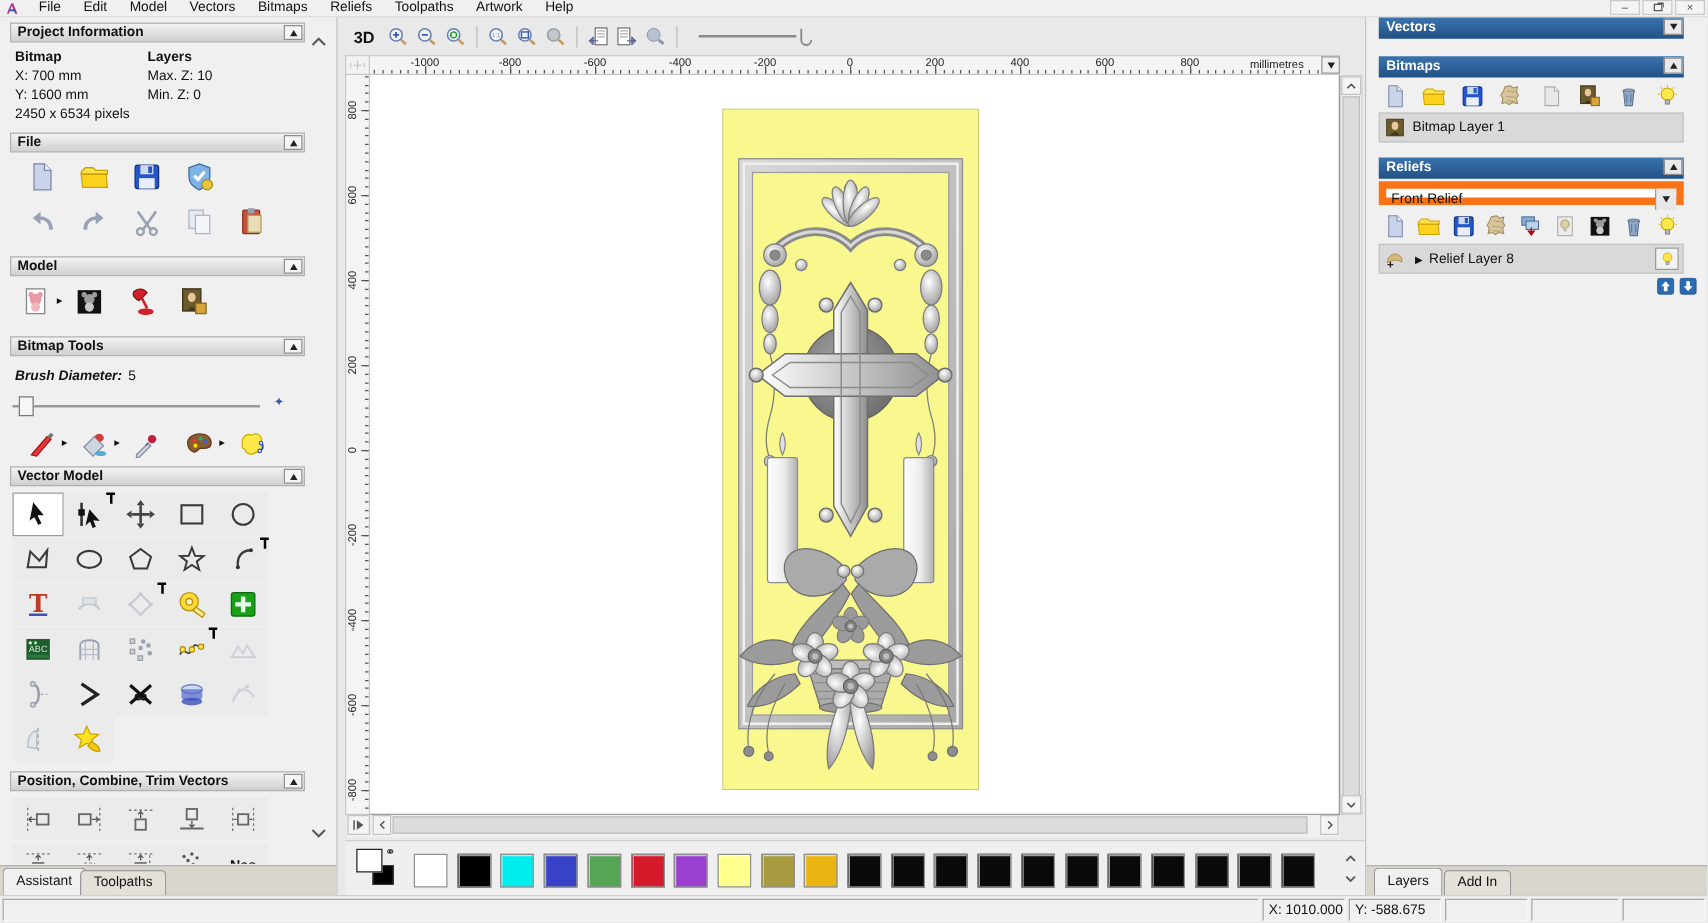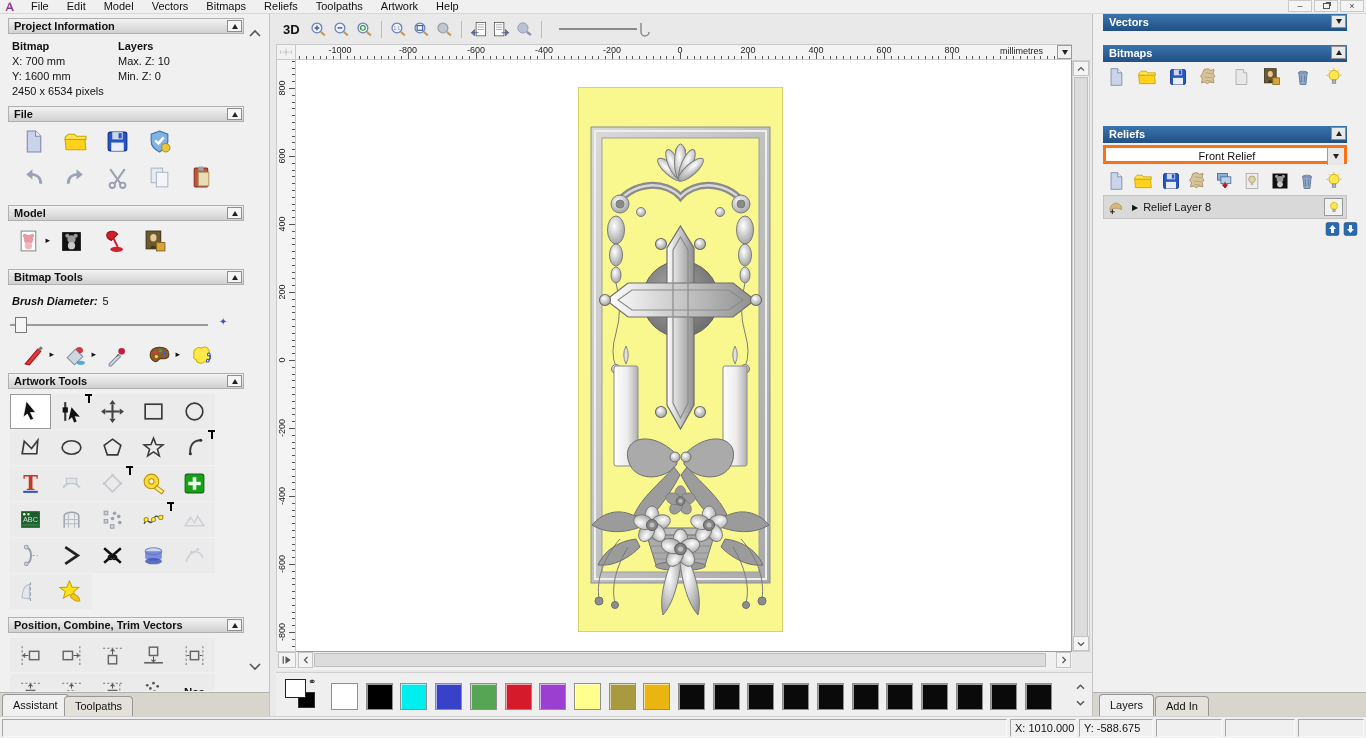--- a/index.html
+++ b/index.html
@@ -126,21 +126,21 @@
   .layer-row { position:absolute; left:10px; width:244px; height:24px; background:#d9d9d9;
     border:1px solid #c2c2c2; font-size:11px; color:#111; display:flex; align-items:center; }
   .layer-row .thumb { width:16px; height:16px; margin:0 6px 0 4px; }
   .layer-row .exp { font-size:8px; margin:0 5px 0 2px; color:#111; }
   .bulb-btn { position:absolute; right:3px; top:2px; width:19px; height:18px; background:#f2f2f2;
     border:1px solid #9a9a9a; display:flex; align-items:center; justify-content:center; }
   .bulb-btn svg { width:14px; height:14px; }
   .ud-btn { position:absolute; top:208px; width:15px; height:14px; }
   .ud-btn svg { width:15px; height:14px; }
   #combo { position:absolute; left:10px; top:131px; width:244px; height:19px; background:#fff;
-    border:3px solid #f97316; font-size:11px; line-height:17px; padding-left:4px; color:#111;text-align:center; }
+    border:6px solid #f97316; font-size:11px; line-height:17px; padding-left:4px; color:#111; }
   #combo .drop { position:absolute; right:0; top:0; width:17px; height:17px; background:#e8e8e8;
     border-left:1px solid #9a9a9a; display:flex; align-items:center; justify-content:center; }
 
   
   #statusbar { position:absolute; left:0; top:716px; width:1366px; height:22px; background:#f0f0f0;
     border-top:1px solid #d0d0d0; display:flex; align-items:center; padding:0 2px; gap:3px; }
   .scell { height:18px; border:1px solid; border-color:#a6a6a6 #f8f8f8 #f8f8f8 #a6a6a6;
     font-size:11px; line-height:16px; padding-left:4px; color:#111; background:#f0f0f0; }
 </style>
 </head>
@@ -350,21 +350,21 @@
           <svg viewBox="0 0 24 24">
             <path d="M5 12c-2-5 3-9 7-7 4-3 9 1 7 6 3 3 0 8-4 7-3 3-8 1-8-2-3-1-3-3-2-4z" fill="#ffe84a" stroke="#c8b400"></path>
             <path d="M19 11c2 1 2 5-1 6" fill="none" stroke="#3355cc" stroke-width="1.5"></path>
             <circle cx="19" cy="11" r="1.3" fill="#fff" stroke="#3355cc"></circle>
             <circle cx="18" cy="17" r="1.3" fill="#fff" stroke="#3355cc"></circle>
           </svg>
         </div>
       </div>
 
     <div class="hdr" style="top:359px">
-      <span>Artwork Tools</span>
+      <span>Vector Model</span>
       <span class="hbtn">
           <span class="tri-up"></span>
         </span>
     </div>
     <div id="vgrid">
         <div class="vrow">
           <div class="icell active">
             <svg viewBox="0 0 24 24">
               <path d="M8 2l9 11h-5l3 6-3 1.5-3-6-4 3z" fill="#111" stroke="#fff" stroke-width=".7"></path>
             </svg>
@@ -1268,20 +1268,28 @@
           </svg>
         </div>
         <div class="icell">
           <svg viewBox="0 0 24 24">
             <circle cx="12" cy="10" r="6" fill="#ffe84a" stroke="#c8a400"></circle>
             <path d="M12 3V1M5 10H3M21 10h-2M7 5L5.5 3.5M17 5l1.5-1.5" stroke="#e0b800"></path>
             <rect x="10" y="15.5" width="4" height="4" fill="#b8b8b8" stroke="#888"></rect>
           </svg>
         </div>
       </div>
+    <div class="layer-row" style="top:76px">
+      <svg class="thumb" viewBox="0 0 24 24">
+          <rect x="2" y="2" width="20" height="20" fill="#6b5a2e" stroke="#3f3316"></rect>
+          <ellipse cx="12" cy="10" rx="4" ry="5" fill="#e8c79a"></ellipse>
+          <path d="M7 22c0-6 10-6 10 0z" fill="#46391a"></path>
+        </svg>
+      <span>Bitmap Layer 1</span>
+    </div>
     <div class="bhdr" style="top:112px">
       <span>Reliefs</span>
       <span class="hbtn">
           <span class="tri-up"></span>
         </span>
     </div>
     <div id="combo">
       <span>Front Relief</span>
       <span class="drop">
           <span class="tri-dn"></span>

